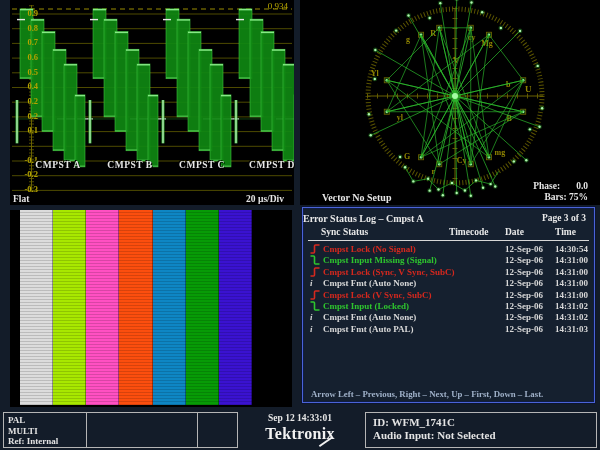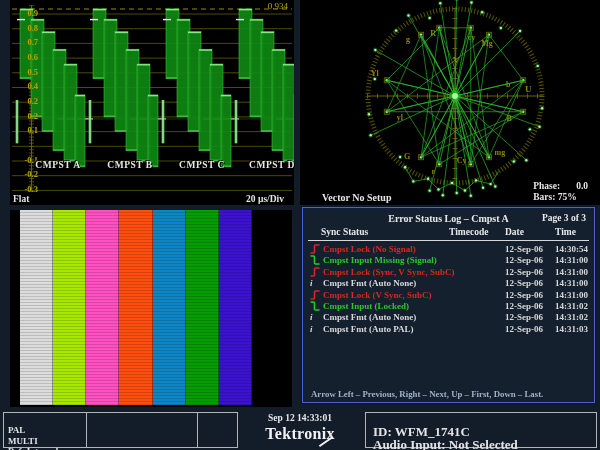--- a/index.html
+++ b/index.html
@@ -12,34 +12,34 @@
   #wv-readout{position:absolute;top:1px;right:6px;color:#b9a800;font-size:9px;font-weight:normal}
   .yt{position:absolute;left:4px;width:24px;text-align:right;color:#b3a300;font-size:8.5px;font-weight:bold;line-height:1}
   .ch{position:absolute;top:160px;transform:translateX(-50%);color:#e6e6e6;font-weight:bold;font-size:9.5px;
       letter-spacing:.5px;text-shadow:1px 1px 0 #000,-1px -1px 0 #000;white-space:nowrap}
   #wv-flat{position:absolute;left:3px;bottom:1px;color:#e4e4e4;font-size:9.5px;font-weight:bold}
   #wv-tb{position:absolute;right:10px;bottom:1px;color:#e4e4e4;font-size:9.5px;font-weight:bold}
 
   
   #vector{left:300px;top:0;width:300px;height:205px}
   #vs-status{position:absolute;left:22px;bottom:2px;color:#e6e6e6;font-size:10px;font-weight:bold}
-  #vs-meas{position:absolute;right:12px;bottom:2px;color:#e6e6e6;font-size:9.5px;font-weight:bold;line-height:11px;text-align:left}
+  #vs-meas{position:absolute;right:12px;bottom:2px;color:#e6e6e6;font-size:9.5px;font-weight:bold;line-height:11px;text-align:right}
   #vs-meas .gap{display:inline-block;width:16px}
 
   
   #picture{left:10px;top:210px;width:282px;height:197px}
   #bars{position:absolute;left:10px;right:7px;top:0;bottom:2px;display:flex}
   #bars>div{flex:1 1 0;box-shadow:inset -1px 0 rgba(0,0,0,.35)}
   #bars::after{content:"";position:absolute;inset:0;
      background:repeating-linear-gradient(180deg,rgba(0,0,0,0) 0 2px,rgba(0,0,0,.15) 2px 3px);pointer-events:none}
 
   
   #errlog{left:302px;top:207px;width:293px;height:196px;background:#15202f;border:1px solid #4a63d8;
           box-sizing:border-box;box-shadow:0 0 0 1px #101d44 inset,0 0 0 1px #0c1530}
-  .lg-title{position:absolute;top:5px;left:0;right:0;text-align:center;color:#e8e8e8;font-weight:bold;font-size:10px}
+  .lg-title{position:absolute;top:5px;left:0;right:0;text-align:left;color:#e8e8e8;font-weight:bold;font-size:10px}
   .lg-page{position:absolute;top:5px;right:8px;color:#e8e8e8;font-weight:bold;font-size:9.5px;background:#15202f;padding-left:4px}
   .lg-head span{position:absolute;top:19px;color:#e8e8e8;font-weight:bold;font-size:9.5px}
   .h-status{left:18px}.h-tc{left:146px}.h-date{left:202px}.h-time{left:252px}
   .lg-rule{position:absolute;top:32px;left:5px;right:5px;height:1px;background:#d7d7d7}
   .lg-rows{position:absolute;top:36px;left:0;right:0}
   .lr{position:relative;height:11.4px;font-size:9px;font-weight:bold;color:#d8d8d8;white-space:nowrap}
   .lr-ic{position:absolute;left:7px;top:0;width:10px;height:10px}
   .lr-ic svg{display:none;width:10px;height:10px}
   .ic-info{display:none;font-style:italic;font-size:9px}
   .lr[data-kind="rise"] .ic-rise{display:block}
@@ -49,25 +49,25 @@
   .lr[data-kind="fall"] .lr-status,.lr[data-kind="fall"] .lr-ic{color:#2ec52e}
   .lr-status{position:absolute;left:20px}
   .lr-tc{position:absolute;left:156px}
   .lr-date{position:absolute;left:202px}
   .lr-time{position:absolute;left:252px}
   .lg-foot{position:absolute;bottom:3px;left:8px;color:#9fb0c8;font-size:8.8px;font-weight:bold}
 
   
   #statusbar{position:absolute;left:0;top:410px;width:600px;height:40px}
   .sb-box{position:absolute;top:2px;height:36px;border:1px solid #b5b5b5;box-sizing:border-box;
-          color:#e3e3e3;font-size:9px;font-weight:bold;line-height:10.5px;padding:12px 4px}
+          color:#e3e3e3;font-size:9px;font-weight:bold;line-height:10.5px;padding:2px 4px}
   #sb-box1{left:3px;width:84px}
   #sb-box2{left:86px;width:112px}
   #sb-box3{left:197px;width:41px}
-  #sb-box4{left:365px;width:232px;font-size:13px;line-height:13px;padding:12px 7px}
+  #sb-box4{left:365px;width:232px;font-size:11px;line-height:13px;padding:3px 7px}
   #sb-time{position:absolute;left:240px;top:3px;width:120px;text-align:center;color:#e6e6e6;font-size:9.5px;font-weight:bold}
   #sb-logo{position:absolute;left:240px;top:15px;width:120px;text-align:center;color:#f2f2f2;
            font-size:16px;font-weight:bold;letter-spacing:.3px}
   #sb-logo i{position:absolute;right:27px;bottom:0;width:15px;height:2px;background:#f2f2f2;transform:rotate(-35deg)}
 </style>
 </head>
 <body>
 
 <div class="panel" id="waveform">
   <svg id="wv-svg" viewBox="10 0 284 205" width="284" height="205" xmlns="http://www.w3.org/2000/svg">

